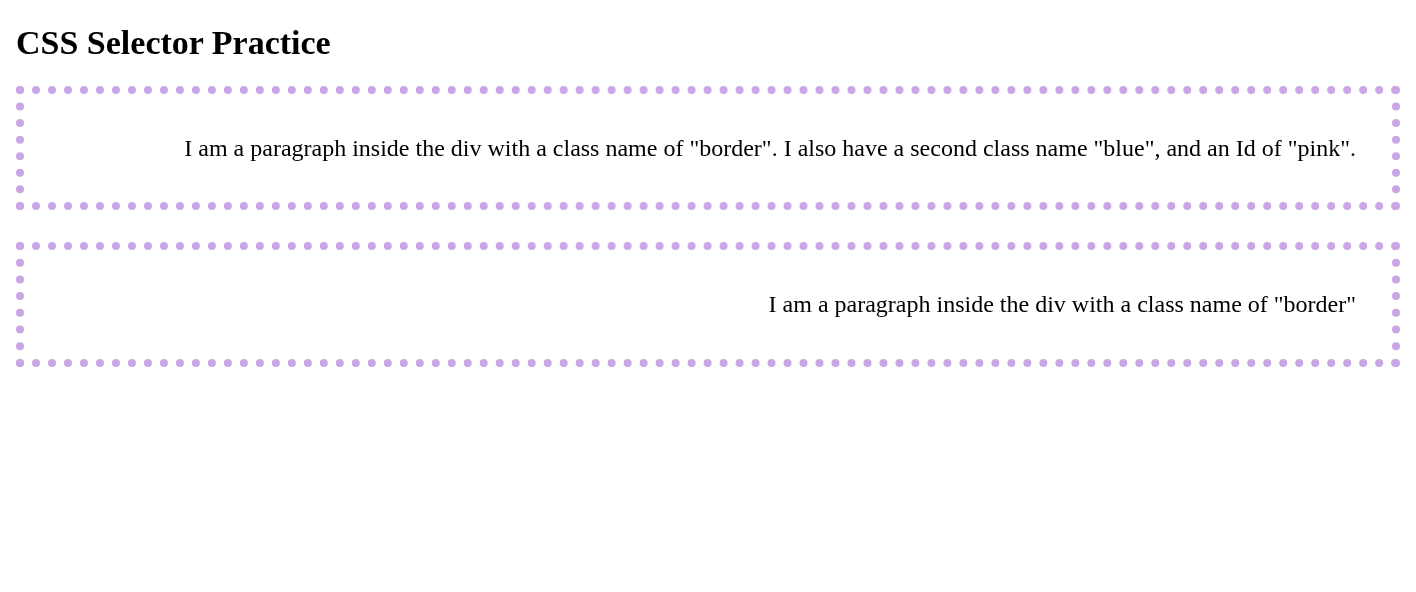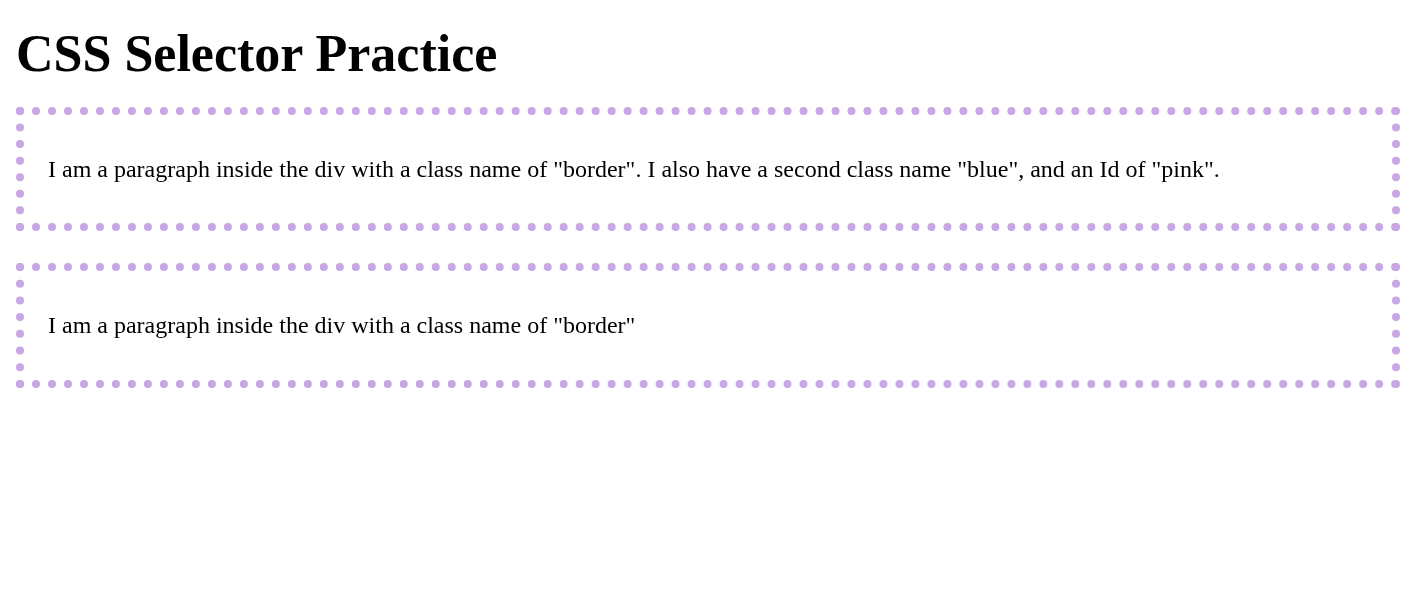--- a/index.html
+++ b/index.html
@@ -8,32 +8,33 @@
     body {
       margin: 0;
       padding: 8px 16px;
       font-family: "Times New Roman", Times, serif;
       font-size: 24px;
       color: #000;
       background: #fff;
       width: 1416px;
     }
     h1 {
-      font-size: 52px;
+      font-size: 34px;
       font-weight: bold;
       margin: 16px 0 24px 0;
     }
     .border {
       border: 8px dotted #c9a6e4;
       padding: 14px 24px;
       margin-bottom: 32px;
     }
     .border p {
-      margin: 24px 0;
+      margin: 24px 12px;
       line-height: 1.35;
+      text-align: right;
     }
   </style>
 </head>
 <body>
 
 <h1>CSS Selector Practice</h1>
 
 <div class="border">
   <p>I am a paragraph inside the div with a class name of "border". I also have a second class name "blue", and an Id of "pink".</p>
 </div>

